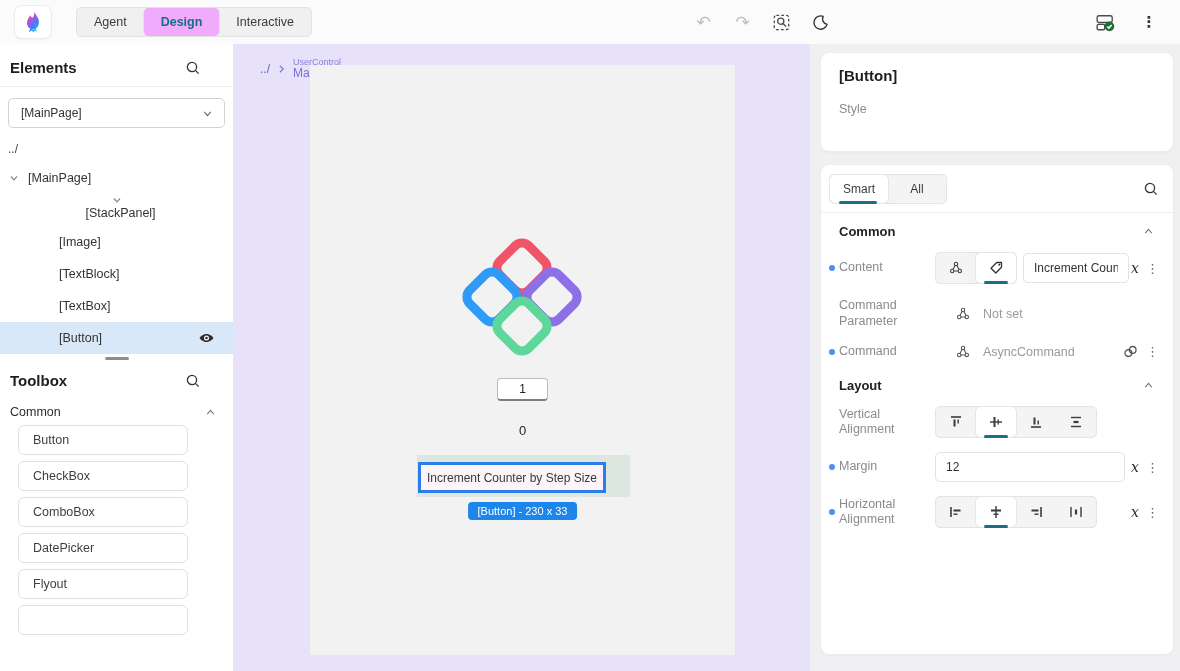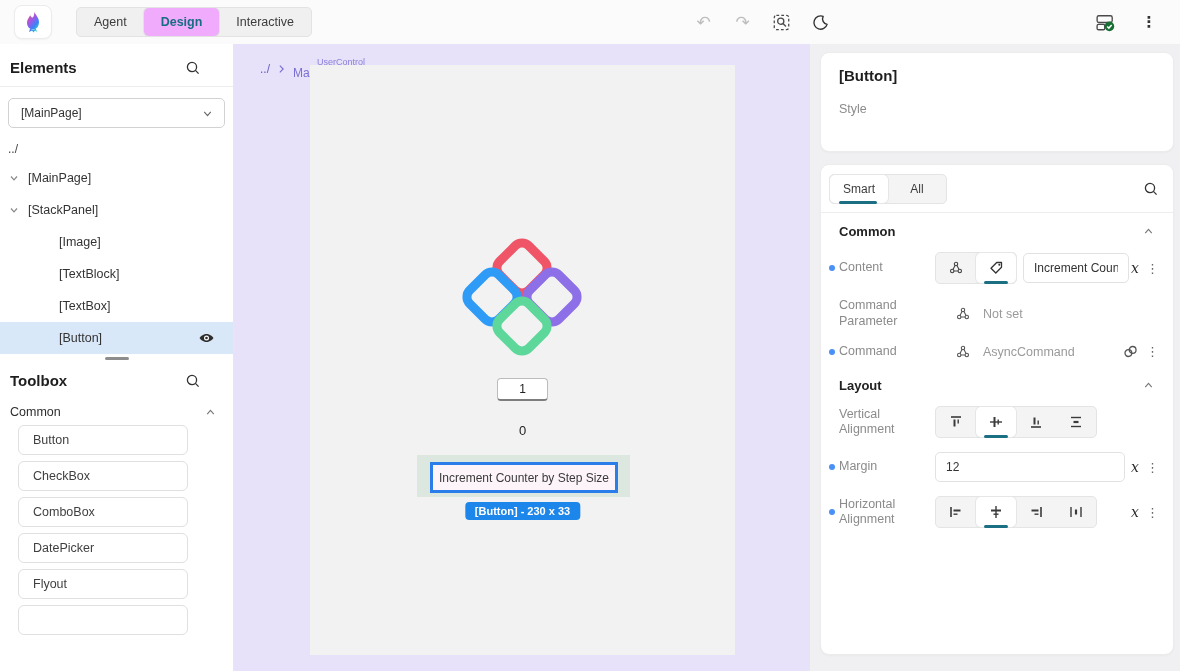--- a/index.html
+++ b/index.html
@@ -39,32 +39,32 @@
   .tbx-section { display:flex; align-items:center; justify-content:space-between; padding:6px 16px 6px 10px; }
   .tbx-section span { font-size:12.5px; color:#2e2e2e; }
   .tool-item { width:170px; height:30px; margin:0 0 6px 18px; border:1px solid #e0e0e0; border-radius:6px; background:#fff;
                display:flex; align-items:center; padding-left:14px; font-size:12.5px; color:#3f3f3f; }
 
   
   .canvas { flex:1; background:#e7e1f9; position:relative; overflow:hidden; }
   .canvas-crumb { position:absolute; left:26px; top:14px; display:flex; align-items:center; gap:7px; color:#7a6fd2; }
   .canvas-crumb .up { font-size:12px; color:#6b61c4; }
   .crumb-stack { display:flex; flex-direction:column; line-height:1.05; }
-  .crumb-stack .t { font-size:9px; color:#8b82da;margin-left:24px; }
+  .crumb-stack .t { font-size:9px; color:#8b82da; }
   .crumb-stack .p { font-size:12px; color:#7a6fd2; }
   .surface { position:absolute; left:76px; top:21px; width:425px; height:590px; background:#f2f2f2; }
   .uno-sq { position:absolute; width:50px; height:50px; border-radius:14px; transform:rotate(45deg); border:9px solid; background:transparent; }
   .cv-textbox { position:absolute; left:187px; top:313px; width:51px; height:23px; background:#fff; border:1px solid #bcbcbc;
                 border-bottom:2px solid #7d7d7d; border-radius:4px; text-align:center; font-size:12px; color:#222; font-family:"Liberation Sans",sans-serif; }
   .cv-zero { position:absolute; left:0; top:358px; width:100%; text-align:center; font-size:13px; color:#222; }
   .margin-band { position:absolute; left:107px; top:390px; width:213px; height:42px; background:#dce7e0; }
-  .cv-button { position:absolute; left:120px; top:397px; width:188px; height:31px; border:3px solid #2b7de9; background:#fdf4fa;
+  .cv-button { position:absolute; left:108px; top:397px; width:188px; height:31px; border:3px solid #2b7de9; background:#fdf4fa;
                display:flex; align-items:center; justify-content:center; font-size:12px; color:#3a3a3a; }
   .sel-badge { position:absolute; left:50%; transform:translateX(-50%); top:437px; background:#1d86ea; color:#fff;
-               font-size:11px; font-weight:bold; padding:3px 10px; border-radius:4px; white-space:nowrap; }
+               font-size:11px; font-weight:normal; padding:3px 10px; border-radius:4px; white-space:nowrap; }
 
   
   .rightpanel { width:370px; background:#f0eff1; display:flex; flex-direction:column; padding:8px 6px 16px 10px; overflow:hidden; }
   .card { background:#fff; border:1px solid #ececec; border-radius:9px; box-shadow:0 1px 2px rgba(0,0,0,.03); }
   .card.head-card { padding:14px 18px; height:100px; }
   .sel-title { font-size:15px; font-weight:bold; color:#1f1f1f; }
   .style-row { display:flex; align-items:center; margin-top:18px; }
   .style-row .lbl { width:96px; font-size:12.5px; color:#8b8b8b; }
   .txt-input { height:30px; border:1px solid #e2e2e2; border-radius:5px; font-size:12px; color:#333; padding:0 10px;
                font-family:"Liberation Sans",sans-serif; outline:none; background:#fff; }
@@ -169,21 +169,21 @@
     </div>
 
     <div class="up-crumb">../</div>
 
     <div class="tree-row" style="padding-left:8px;">
       <svg class="tree-chev" width="12" height="12" viewBox="0 0 16 16">
           <polyline points="4,6 8,10.5 12,6" fill="none" stroke="#888" stroke-width="1.6"></polyline>
         </svg>
       <span>[MainPage]</span>
     </div>
-    <div class="tree-row" style="padding-left:8px;">
+    <div class="tree-row" style="padding-left:8px;flex-direction:column;">
       <svg class="tree-chev" width="12" height="12" viewBox="0 0 16 16">
           <polyline points="4,6 8,10.5 12,6" fill="none" stroke="#888" stroke-width="1.6"></polyline>
         </svg>
       <span>[StackPanel]</span>
     </div>
     <div class="tree-row" style="padding-left:59px;">
       <span>[Image]</span>
     </div>
     <div class="tree-row" style="padding-left:59px;">
       <span>[TextBlock]</span>

